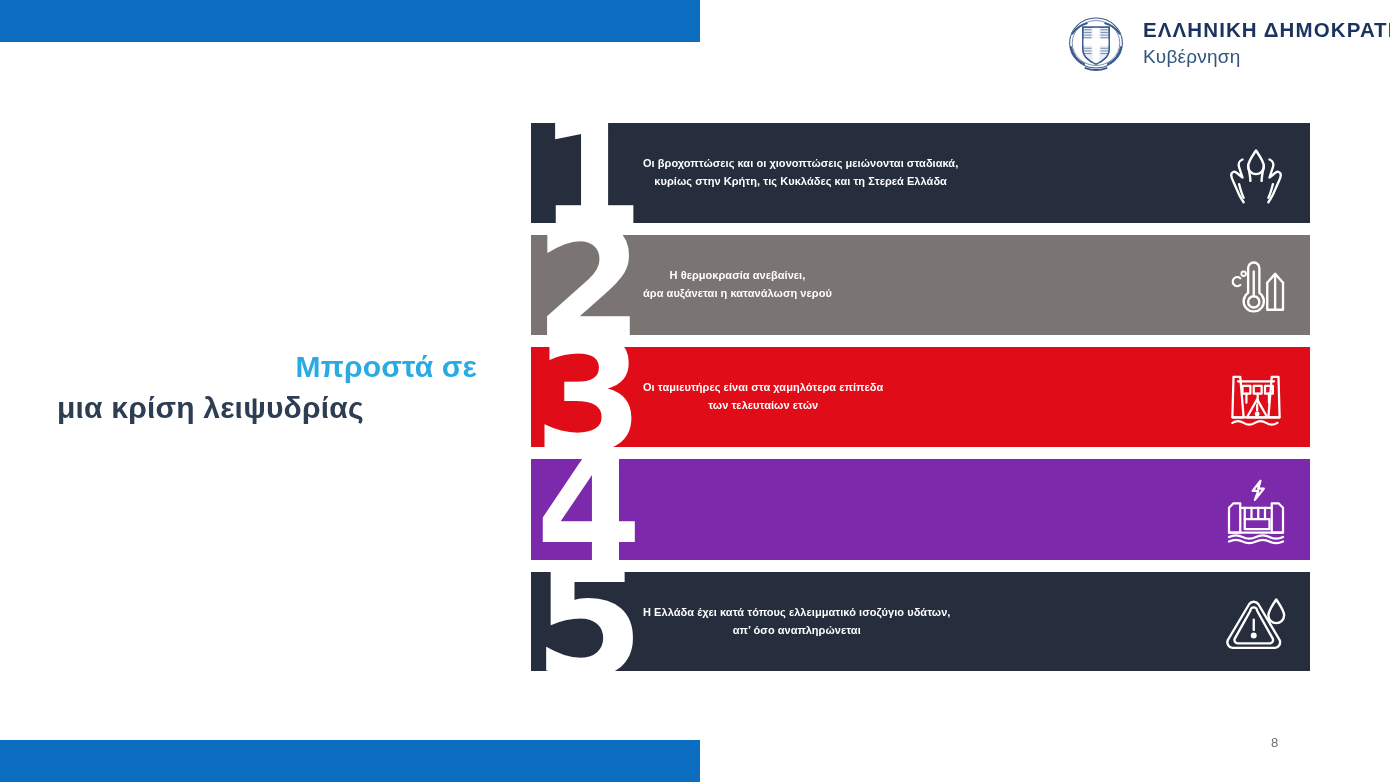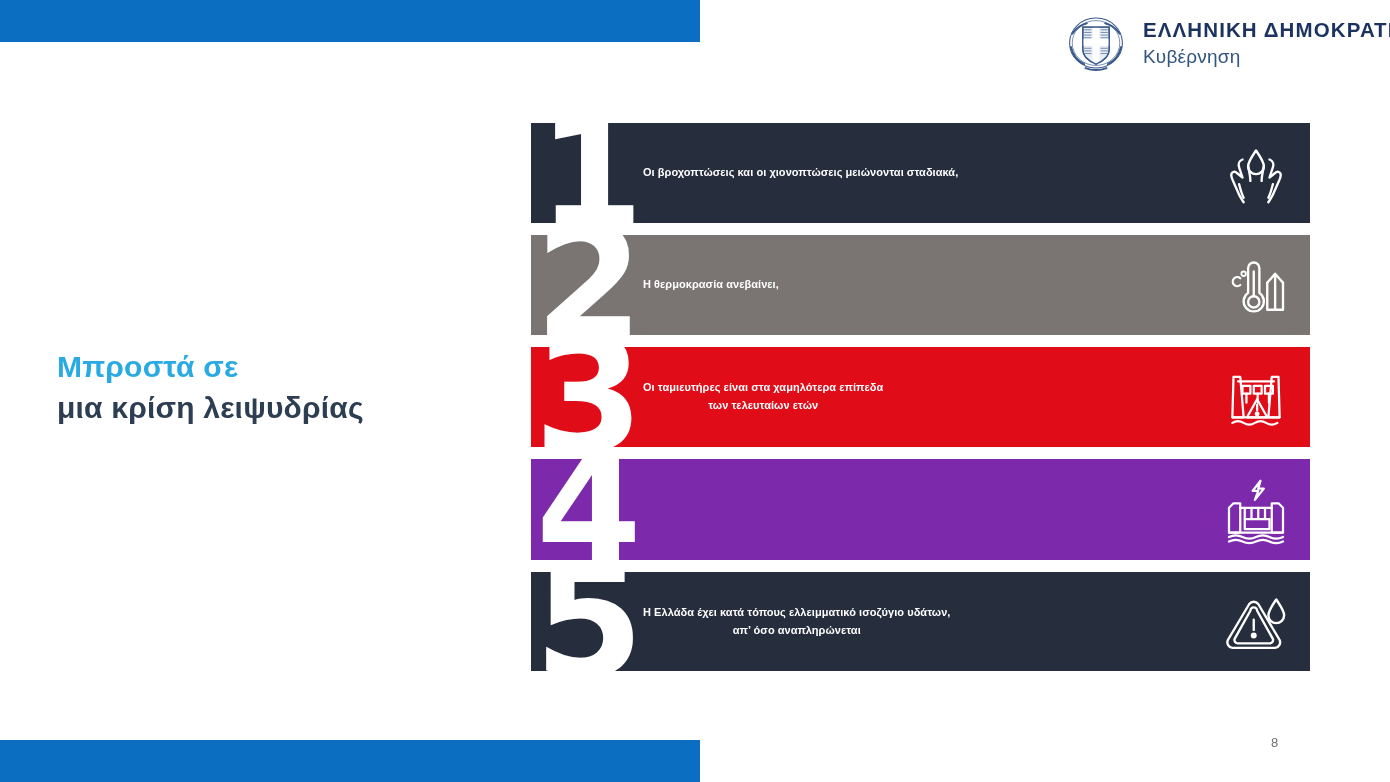--- a/index.html
+++ b/index.html
@@ -62,21 +62,21 @@
   .headline {
     position: absolute;
     left: 57px;
     top: 347px;
     width: 420px;
     font-size: 30px;
     font-weight: bold;
     line-height: 1.36;
     letter-spacing: .2px;
   }
-  .headline .line1 { color: #29aae2; display: block; }
+  .headline .line1 { color: #29aae2; display: block; text-align: right; }
   .headline .line2 { color: #2d3e53; display: block; }
 
   
   .rows {
     position: absolute;
     left: 531px;
     top: 123px;
     width: 779px;
   }
   .row {
@@ -197,20 +197,21 @@
 
   <div class="rows">
 
     <div class="row h1">
       <svg class="row-bg" viewBox="0 0 779 100" preserveAspectRatio="none">
         <path d="M0 0 H779 V100 H0 Z" fill="#262d3d"></path>
       </svg>
       <div class="numeral n1">1</div>
       <div class="row-text">
         <span>Οι βροχοπτώσεις και οι χιονοπτώσεις μειώνονται σταδιακά,</span>
+        <span>κυρίως στην Κρήτη, τις Κυκλάδες και τη Στερεά Ελλάδα</span>
       </div>
       <div class="row-icon">
         <svg viewBox="0 0 64 64" fill="none" stroke="#ffffff" stroke-width="2.1" stroke-linecap="round" stroke-linejoin="round">
           <path d="M32 12 c4 6 7 10 7 14 a7 7 0 0 1 -14 0 c0 -4 3 -8 7 -14 z"></path>
           <path d="M20 20 c-3 1 -4 4 -3 7 l3 9 -5 -4 c-2 -2 -5 -1 -5 2 0 2 1 4 2 6 l4 9 c1 3 3 6 5 9"></path>
           <path d="M21 54 c-2 -4 -3 -8 -4 -12"></path>
           <path d="M44 20 c3 1 4 4 3 7 l-3 9 5 -4 c2 -2 5 -1 5 2 0 2 -1 4 -2 6 l-4 9 c-1 3 -3 6 -5 9"></path>
           <path d="M43 54 c2 -4 3 -8 4 -12"></path>
           <path d="M25 26 c1 5 2 9 2 13"></path>
           <path d="M39 26 c-1 5 -2 9 -2 13"></path>
@@ -218,20 +219,21 @@
       </div>
     </div>
 
     <div class="row h2">
       <svg class="row-bg" viewBox="0 0 779 100" preserveAspectRatio="none">
         <path d="M0 0 H779 V100 H0 Z" fill="#7a7472"></path>
       </svg>
       <div class="numeral n2">2</div>
       <div class="row-text">
         <span>Η θερμοκρασία ανεβαίνει,</span>
+        <span>άρα αυξάνεται η κατανάλωση νερού</span>
       </div>
       <div class="row-icon">
         <svg viewBox="0 0 64 64" fill="none" stroke="#ffffff" stroke-width="2.1" stroke-linecap="round" stroke-linejoin="round">
           <path d="M30 12 a5 5 0 0 1 5 5 v22 a9 9 0 1 1 -10 0 v-22 a5 5 0 0 1 5 -5 z"></path>
           <circle cx="30" cy="47" r="5"></circle>
           <path d="M30 42 v-22"></path>
           <path d="M18 26 a4 4 0 1 0 0 6" stroke-width="2"></path>
           <circle cx="21" cy="22" r="2" stroke-width="1.6"></circle>
           <path d="M49 54 v-30"></path>
           <path d="M42 30 l7 -8 l7 8"></path>

